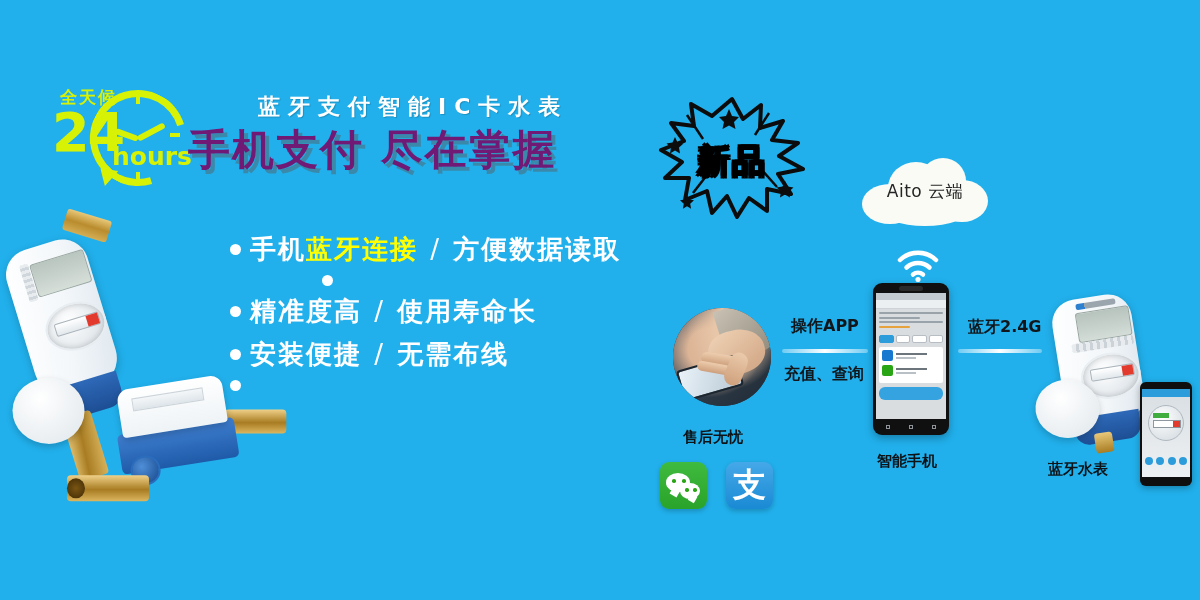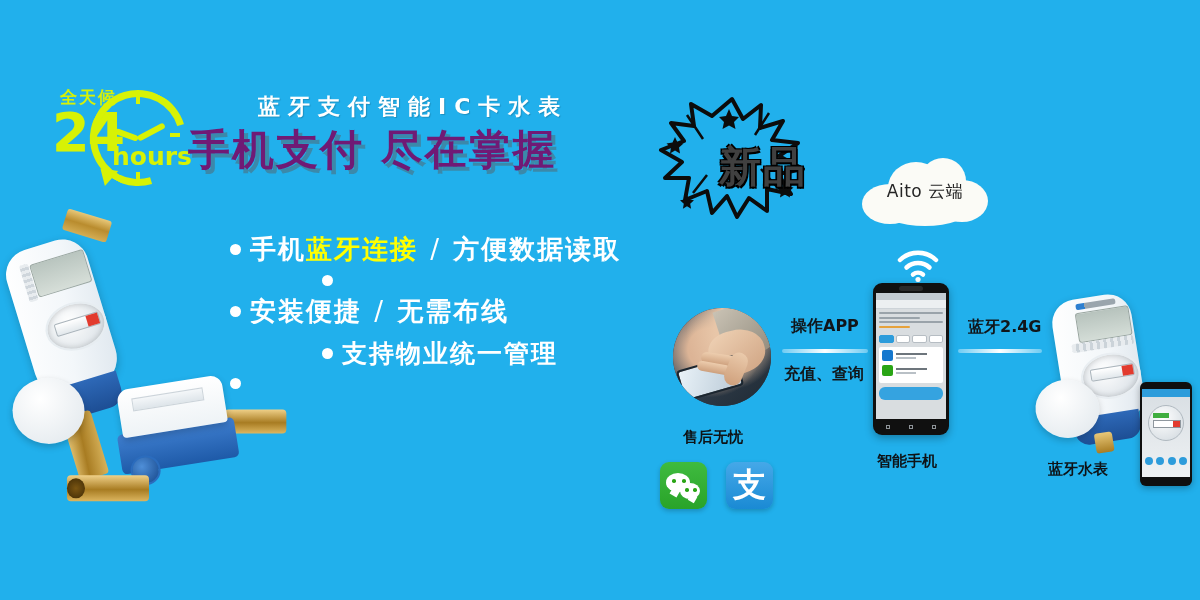--- a/index.html
+++ b/index.html
@@ -85,22 +85,22 @@
   }
 
   
   #newburst {
     position: absolute; left: 657px; top: 95px;
     width: 150px; height: 125px;
   }
   #newburst svg { position: absolute; left: 0; top: 0; }
   #newburst .btxt {
     position: absolute; left: 0; top: 44px; width: 150px;
-    text-align: right;
-    font-size: 42px; font-weight: bold; color: #404040;
+    text-align: center;
+    font-size: 33px; font-weight: bold; color: #000000;
     letter-spacing: 2px;
     text-shadow: -1.5px -1.5px 0 #000, 1.5px -1.5px 0 #000,
                  -1.5px 1.5px 0 #000, 1.5px 1.5px 0 #000;
   }
 
   
   #bullets {
     position: absolute; left: 230px; top: 232px;
     width: 470px;
   }
@@ -584,25 +584,25 @@
   <div id="bullets">
       <div class="brow">
         <span class="dot"></span>
         <span class="btext"><span class="">手机</span><span class="hl">蓝牙连接</span><span class=" sep"> / </span><span class="">方便数据读取</span></span>
       </div>
       <div class="brow indent">
         <span class="dot"></span>
       </div>
       <div class="brow">
         <span class="dot"></span>
+        <span class="btext"><span class="">精准度高</span><span class=" sep"> / </span><span class="">使用寿命长</span></span>
+      </div>
+      <div class="brow">
+        <span class="dot"></span>
         <span class="btext"><span class="">安装便捷</span><span class=" sep"> / </span><span class="">无需布线</span></span>
-      </div>
-      <div class="brow indent">
-        <span class="dot"></span>
-        <span class="btext"><span class="">支持物业统一管理</span></span>
       </div>
       <div class="brow">
         <span class="dot"></span>
       </div>
     </div>
 
   <div id="meter-left-a">
     <div class="brass-top"></div>
     <div class="body">
       <div class="keys"></div>

